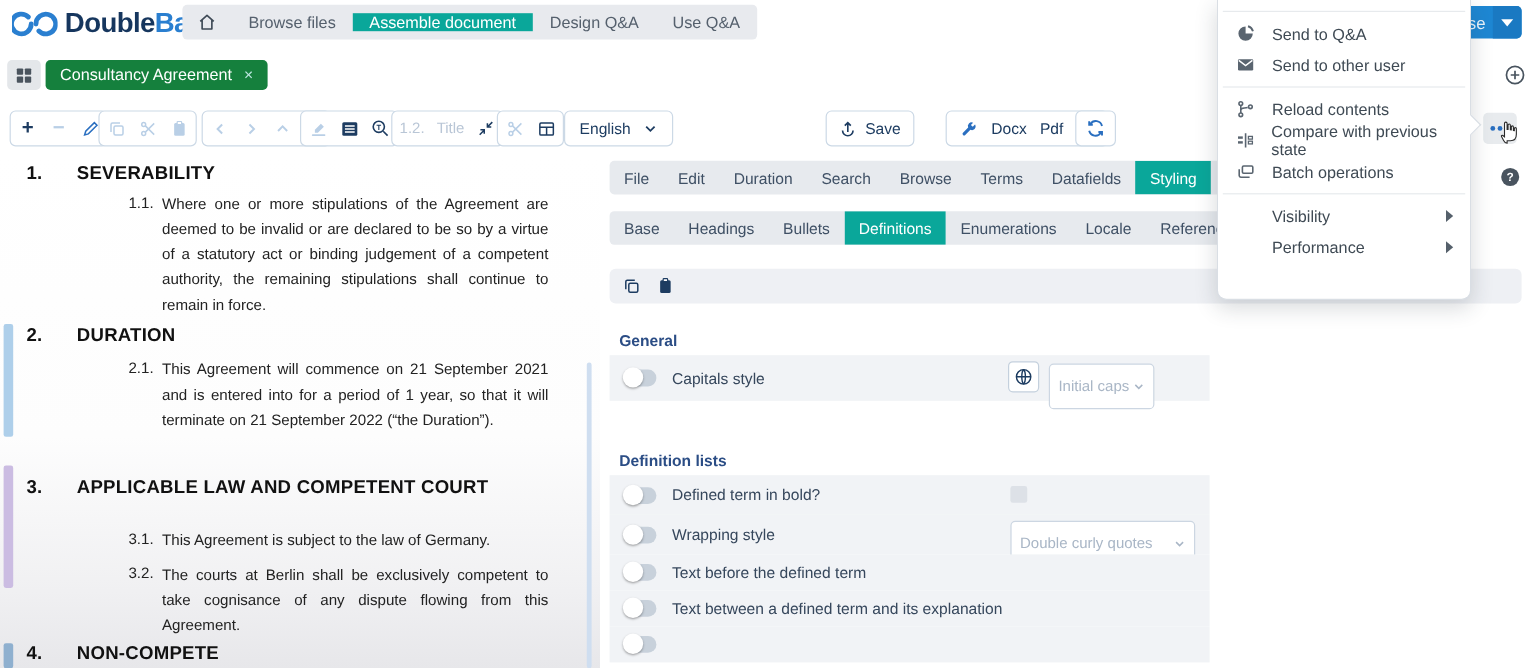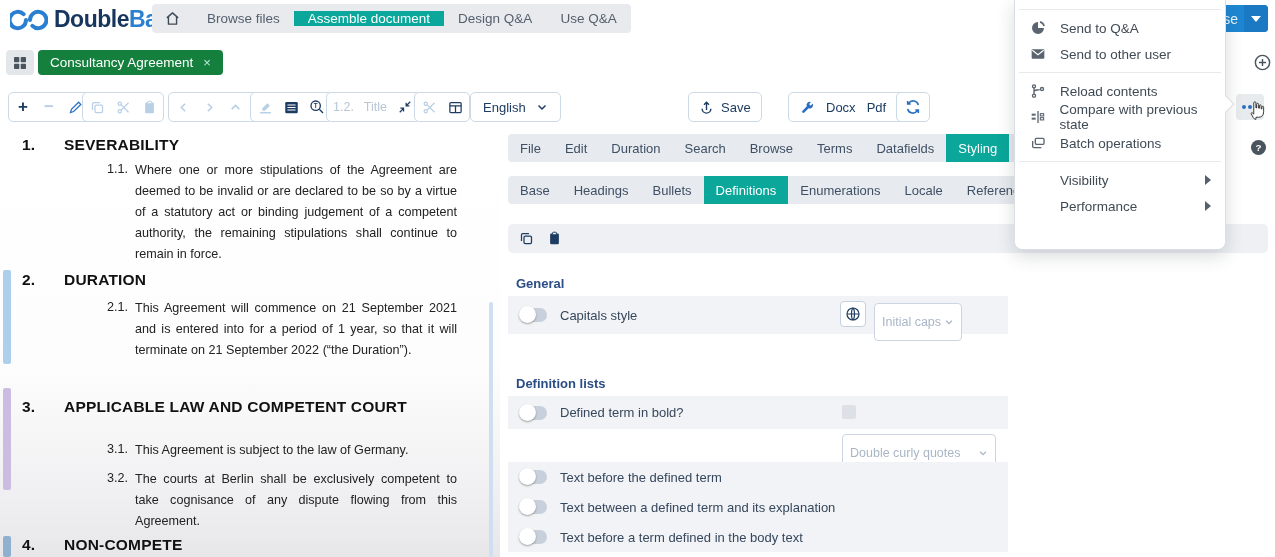--- a/index.html
+++ b/index.html
@@ -402,38 +402,41 @@
   </div>
 
   <div class="sec-heading" style="top:376px;">Definition lists</div>
 
   <div class="opt-row" style="top:396px; height:33px;">
     <span class="switch"></span>
     <span class="opt-label">Defined term in bold?</span>
   </div>
   <div class="dis-check"></div>
 
+  <div class="opt-row" style="top:429px; height:33px;">
+    <span class="switch"></span>
+    <span class="opt-label">Wrapping style</span>
+  </div>
   <div class="dd" style="left:842px; top:434px; width:154px;">
     <span>Double curly quotes</span>
     <svg width="10" height="10" viewBox="0 0 24 24" fill="none" stroke="#a9b6c6" stroke-width="3">
         <path d="M5 9l7 7 7-7"></path>
       </svg>
   </div>
 
   <div class="opt-row" style="top:462px; height:30px;">
     <span class="switch"></span>
     <span class="opt-label">Text before the defined term</span>
   </div>
   <div class="opt-row" style="top:492px; height:30px;">
     <span class="switch"></span>
     <span class="opt-label">Text between a defined term and its explanation</span>
   </div>
   <div class="opt-row" style="top:522px; height:30px;">
     <span class="switch"></span>
-    <span class="opt-label">Text before a term defined in the body text</span>
   </div>
 
   <svg class="rail-ic" style="left:1253px; top:53px;" width="19" height="19" viewBox="0 0 24 24" fill="none" stroke="currentColor" stroke-width="1.8">
       <circle cx="12" cy="12" r="9"></circle>
       <path d="M12 7.5v9M7.5 12h9"></path>
     </svg>
   <div class="more-btn">
     <span class="dot"></span>
       <span class="dot"></span>
       <span class="dot"></span>

